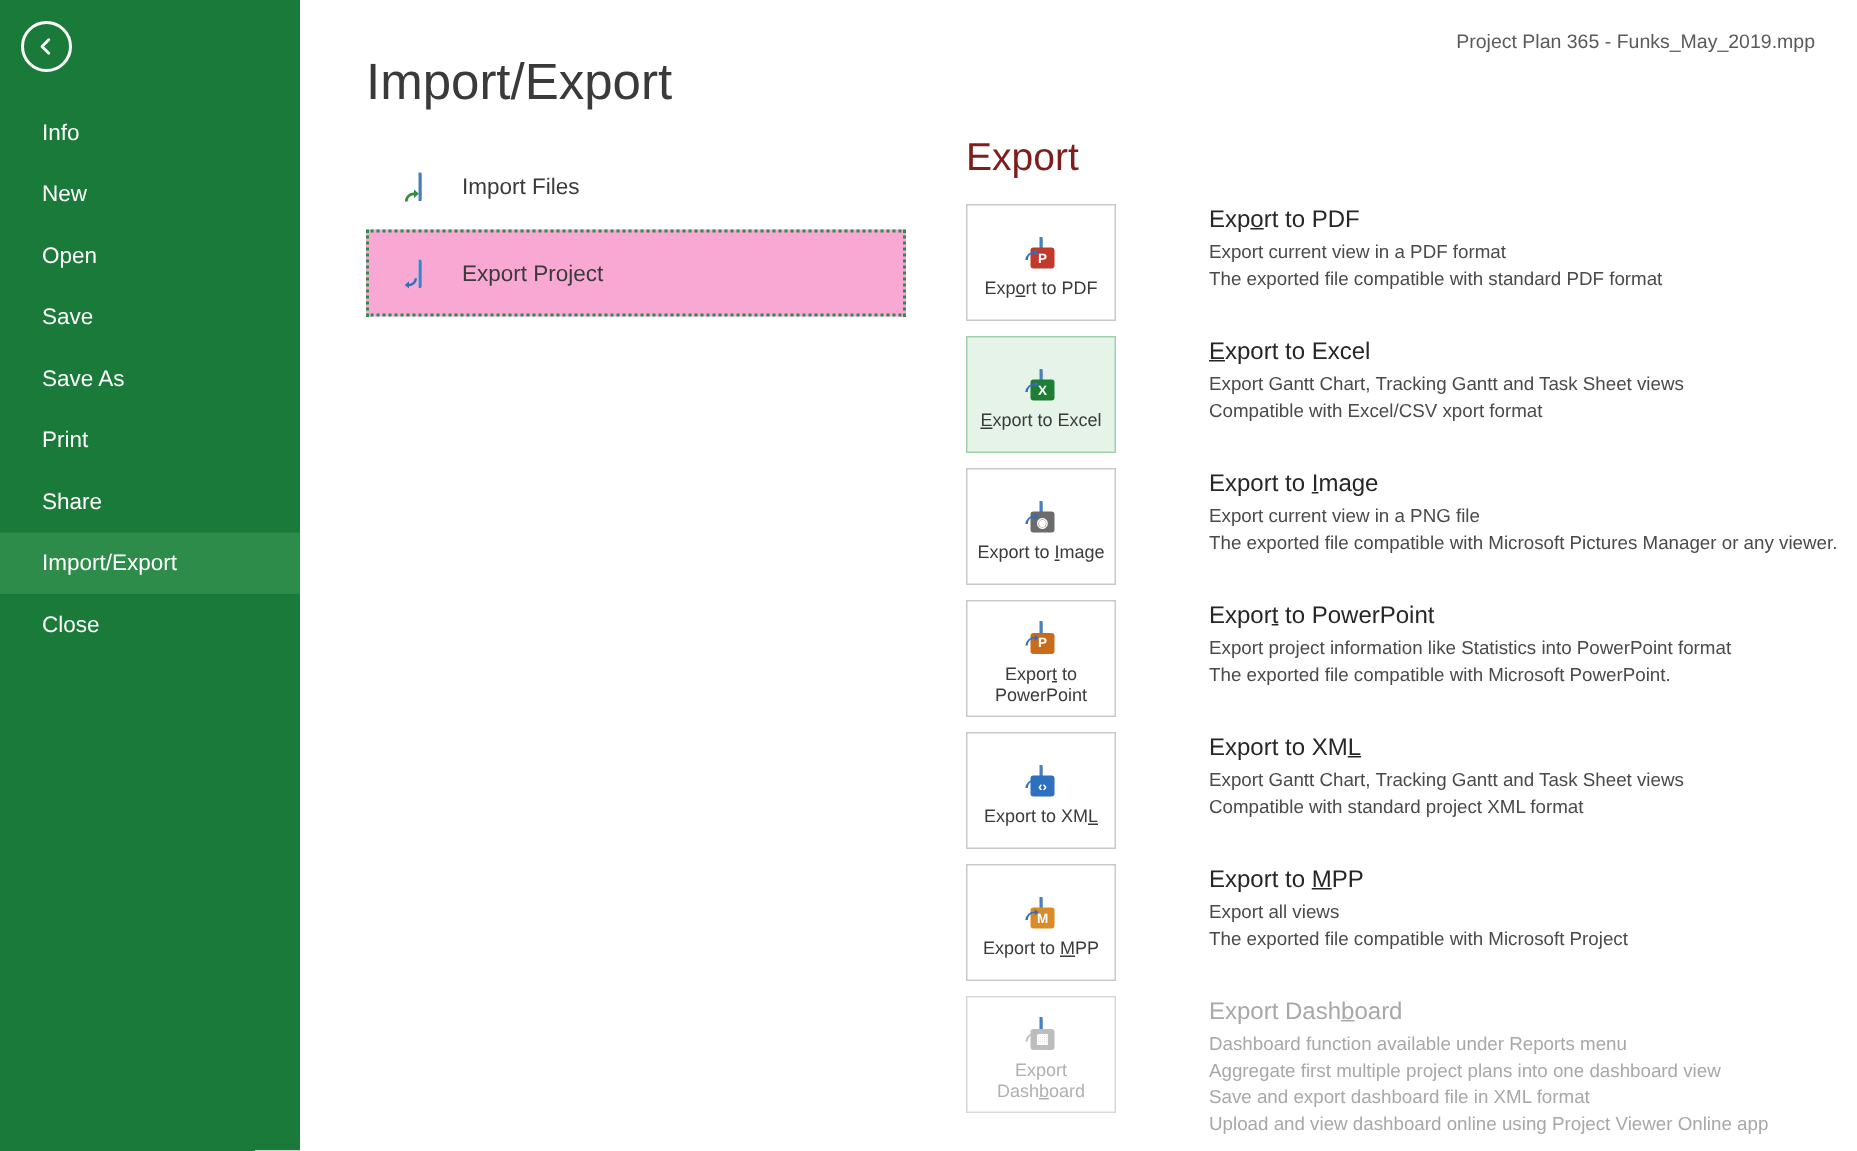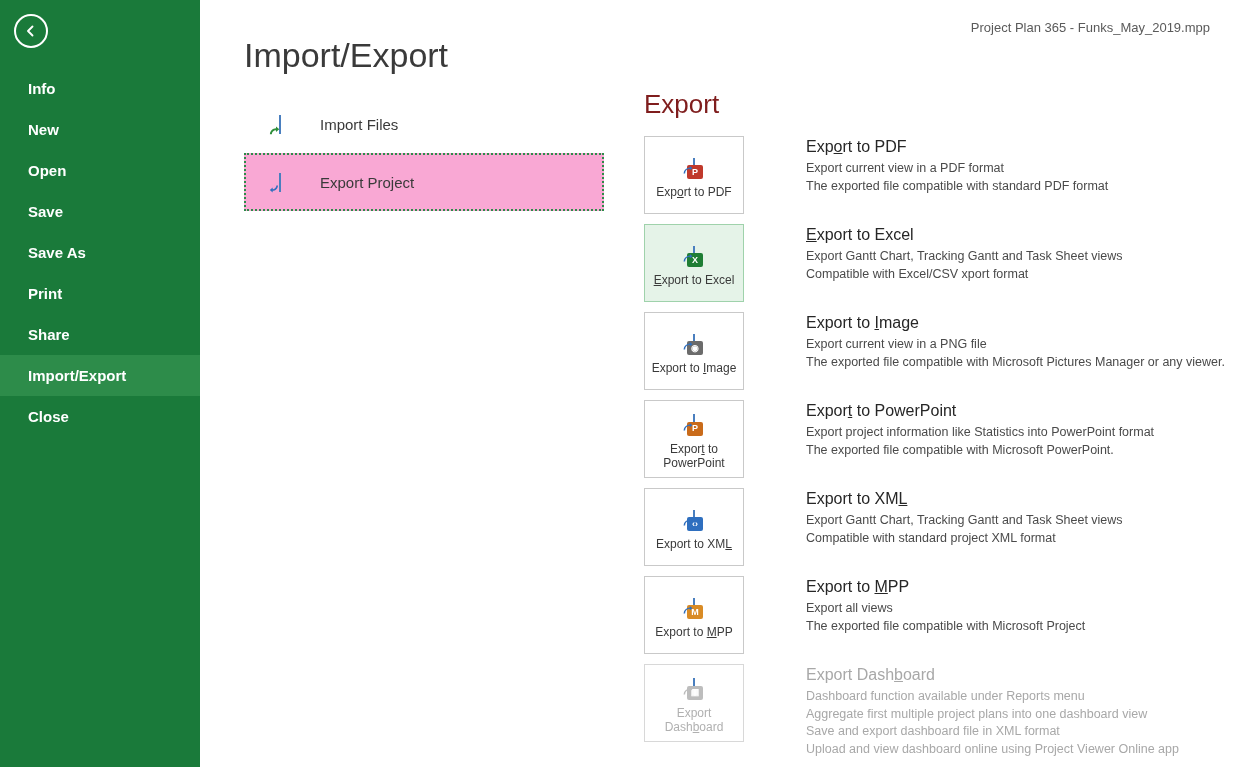--- a/index.html
+++ b/index.html
@@ -3,32 +3,32 @@
 <meta charset="utf-8">
 <style>
   * { box-sizing: border-box; margin: 0; padding: 0; }
   html, body { width: 1238px; height: 767px; font-family: "Segoe UI", Arial, sans-serif; background: #fff; overflow: hidden; }
   .app { display: flex; width: 100%; height: 100%; }
 
   
   .sidebar { width: 200px; background: #1a7a3a; color: #fff; display: flex; flex-direction: column; position: relative; }
   .back-btn { width: 34px; height: 34px; border: 2px solid #fff; border-radius: 50%; margin: 14px 0 20px 14px; display:flex; align-items:center; justify-content:center; cursor:pointer; }
   .back-btn svg { width: 18px; height: 18px; fill: #fff; }
-  .nav { list-style:none;font-weight:bold; }
+  .nav { list-style:none; }
   .nav li { padding: 12px 0 12px 28px; font-size: 15px; cursor:pointer; }
   .nav li.active { background: #2d8c4a; }
   .nav .sep { height:1px; background: rgba(255,255,255,.4); margin: 10px 28px 10px 28px; padding:0; cursor:default; }
 
   
   .main { flex:1; position:relative; padding: 36px 0 0 44px; }
   .app-title { position:absolute; top:20px; right:28px; font-size:13px; color:#5a5a5a; }
   h1.page-title { font-size: 34px; font-weight: 300; color:#3a3a3a; margin-bottom: 20px; }
 
   .left-col { width: 360px; }
-  .option-row { display:flex; align-items:center; height:58px; padding-left:14px; border:2px dotted transparent; gap:20px; cursor:pointer; color:#3a3a3a; font-size:15px; }
+  .option-row { display:flex; align-items:center; height:58px; padding-left:14px; border:2px dotted transparent; gap:8px; cursor:pointer; color:#3a3a3a; font-size:15px; }
   .option-row.selected { background:#f9a8d4; border-color:#2d8c4a; }
   .option-row .icon-box { width:40px; height:40px; display:flex; align-items:center; justify-content:center; }
 
   .columns { display:flex; gap:40px; }
   .export-col { flex:1; padding-top: 0; margin-top:-6px; }
   .export-heading { font-size:26px; font-weight:300; color:#7f1d1d; margin-bottom:16px; }
   .export-row { display:flex; align-items:flex-start; gap:62px; margin-bottom:10px; }
   .export-btn { width:100px; height:78px; border:1px solid #c9c9c9; display:flex; flex-direction:column; align-items:center; justify-content:center; gap:4px; font-size:12px; color:#3a3a3a; text-align:center; cursor:pointer; background:#fff; line-height:1.2; padding:4px 2px; }
   .export-btn.hover { background:#e5f3e8; border-color:#9fd2ab; }
   .export-btn .icn { width:38px; height:30px; display:flex; align-items:center; justify-content:center; }

